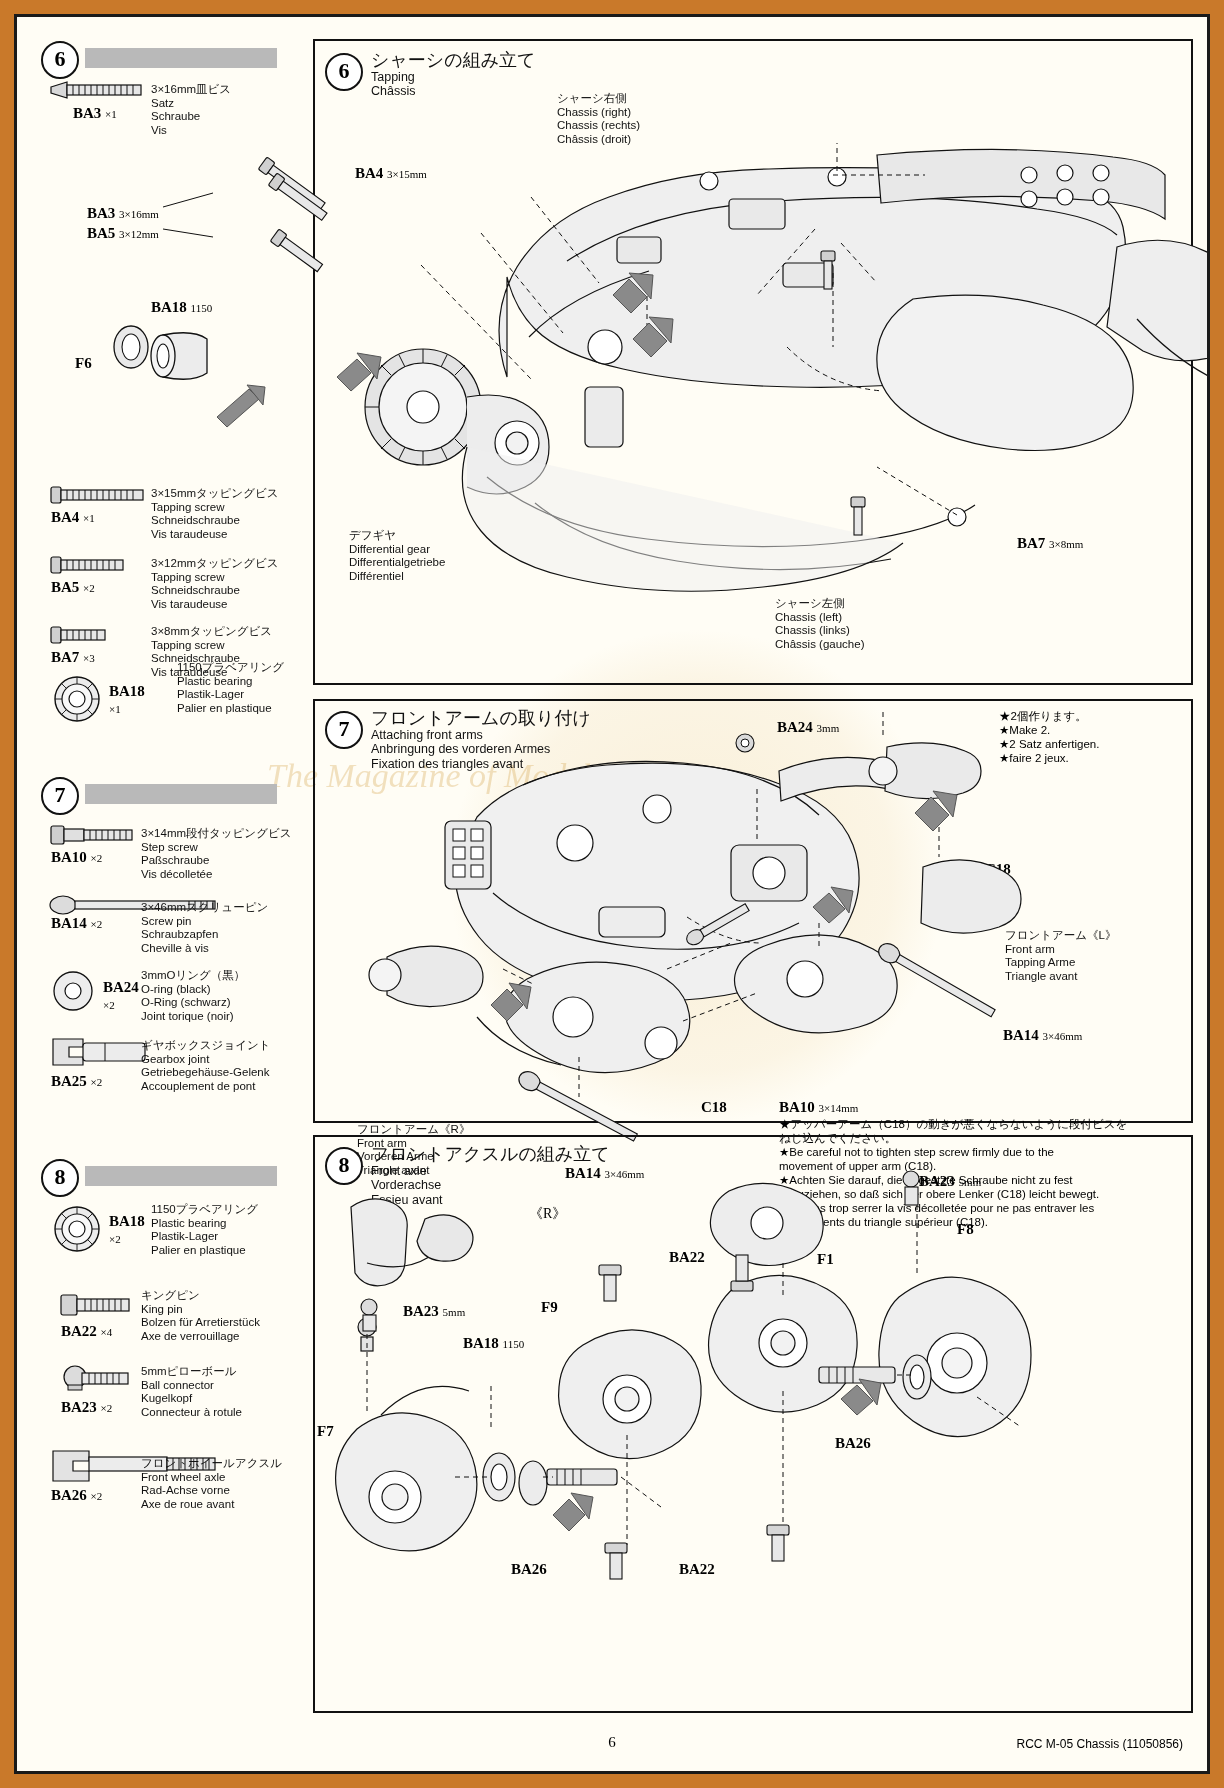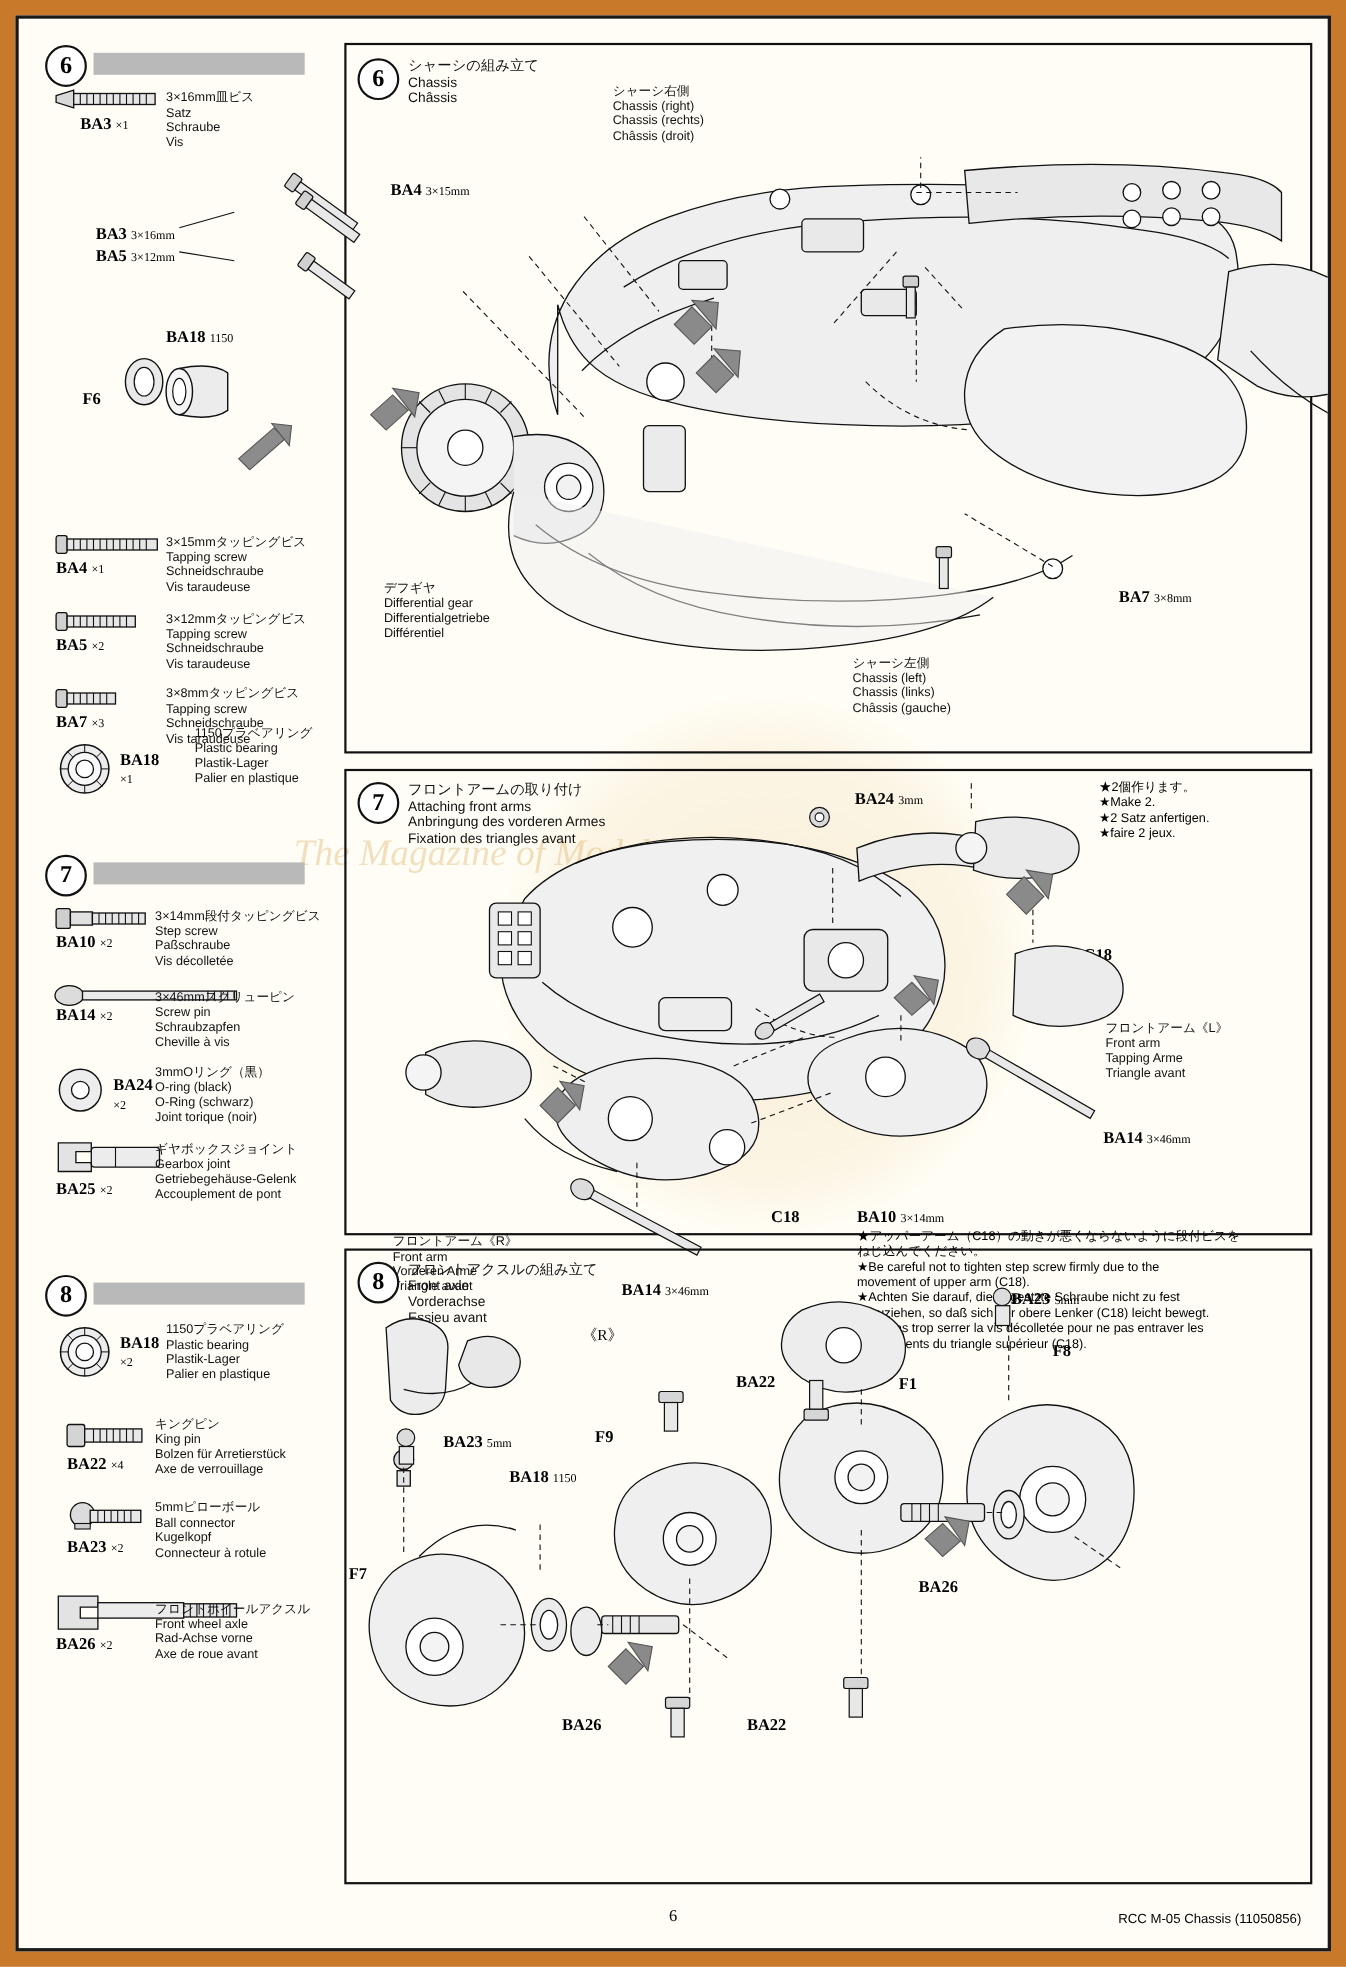--- a/index.html
+++ b/index.html
@@ -43,21 +43,21 @@
   .step-badge{
     position:absolute;width:34px;height:34px;border-radius:50%;
     border:2px solid #111;background:#fff;
     font-size:22px;font-weight:bold;line-height:31px;text-align:center;
     font-family:"Liberation Serif", serif;
   }
   .grayband{
     position:absolute;height:20px;background:#b9b9b9;
   }
   .ttl{position:absolute;font-size:12.5px;line-height:14.5px;color:#111;white-space:pre-line;}
-  .ttl .jp{font-size:13px;}
+  .ttl .jp{font-size:18px;}
   .part{position:absolute;font-size:15px;font-weight:bold;font-family:"Liberation Serif", serif;}
   .qty{font-size:11px;font-weight:normal;}
   .desc{position:absolute;font-size:11.5px;line-height:13.5px;white-space:pre-line;color:#111;}
   svg{display:block;overflow:visible;}
 
   .pagenum{
     position:absolute;left:0;right:0;bottom:20px;text-align:center;
     font-size:15px;font-family:"Liberation Serif", serif;
   }
   .footer-right{
@@ -381,24 +381,24 @@
     <span>BA26</span> <span class="qty">×2</span>
   </div>
   <div class="desc" style="left:124px;top:1440px;"><span>フロントホイールアクスル</span>
 <span>Front wheel axle</span>
 <span>Rad-Achse vorne</span>
 <span>Axe de roue avant</span></div>
 
   <div class="panel" style="left:296px;top:22px;width:880px;height:646px;"></div>
   <div class="step-badge" style="left:308px;top:36px;">6</div>
   <div class="ttl" style="left:354px;top:36px;"><span class="jp">シャーシの組み立て</span>
-<span>Chassis</span>
+<span>Tapping</span>
 <span>Châssis</span></div>
 
-  <div class="desc" style="left:540px;top:60px;">シャーシ右側
+  <div class="desc" style="left:540px;top:75px;">シャーシ右側
 Chassis (right)
 Chassis (rechts)
 Châssis (droit)</div>
   <div class="desc" style="left:758px;top:580px;">シャーシ左側
 Chassis (left)
 Chassis (links)
 Châssis (gauche)</div>
   <div class="desc" style="left:332px;top:512px;">デフギヤ
 Differential gear
 Differentialgetriebe

